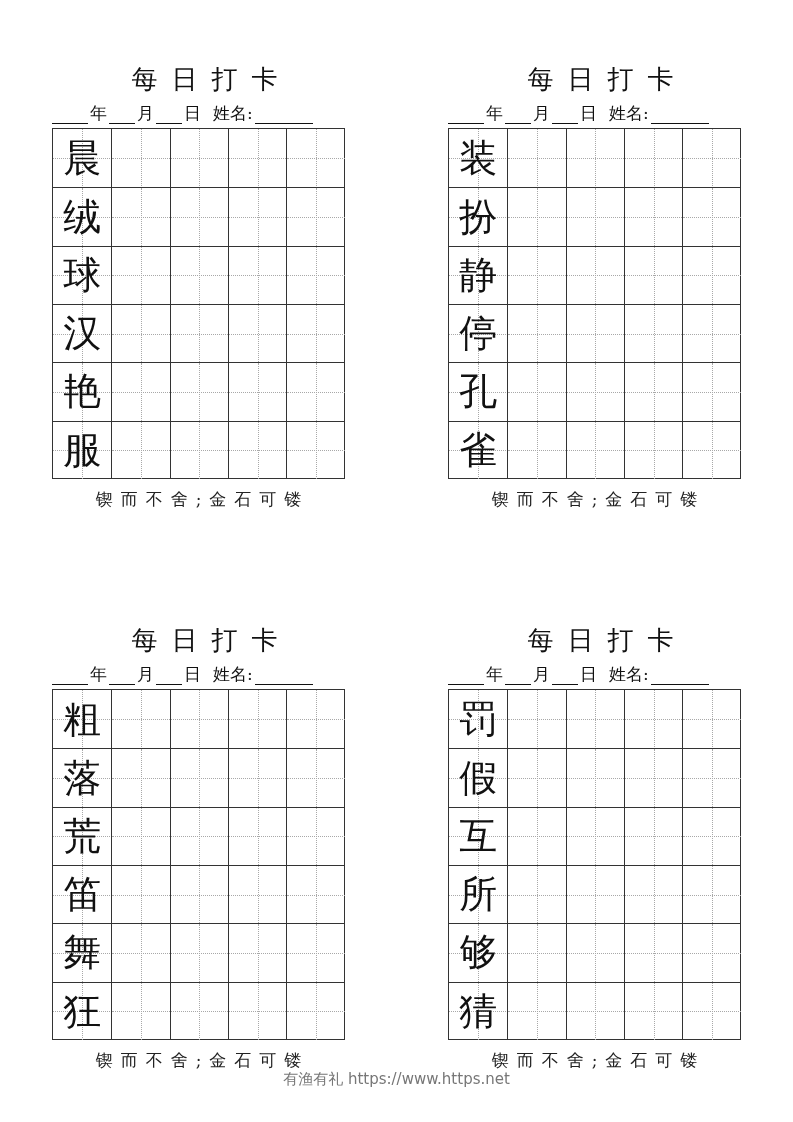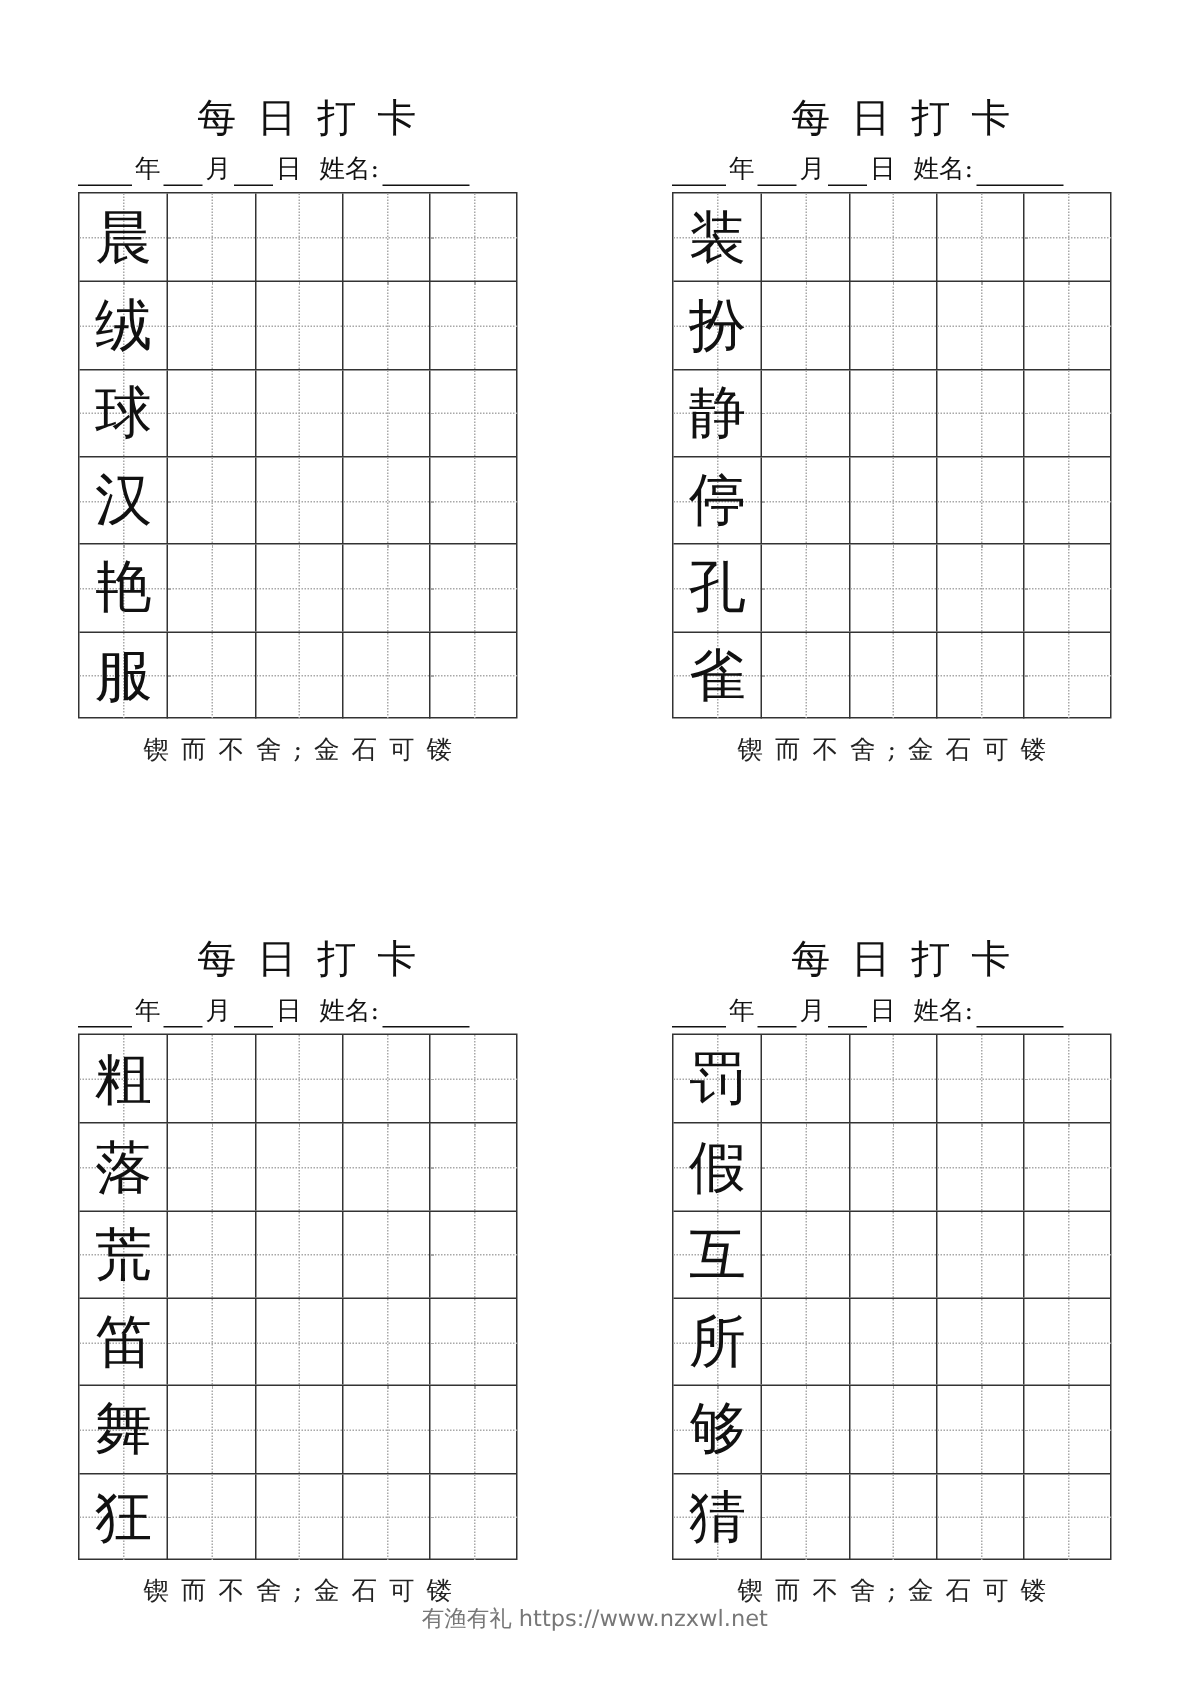--- a/index.html
+++ b/index.html
@@ -646,13 +646,13 @@
           </div>
           <div class="cell" style="left: 233.2px;">
             <div class="hguide"></div>
             <div class="vguide"></div>
           </div>
         </div>
       </div>
       <div class="motto">锲而不舍;金石可镂</div>
     </div>
   </div>
-<div class="watermark">有渔有礼 https://www.nzxwl.net</div>
+<div class="watermark">有渔有礼 https://www.https.net</div>
 
 </body></html>

